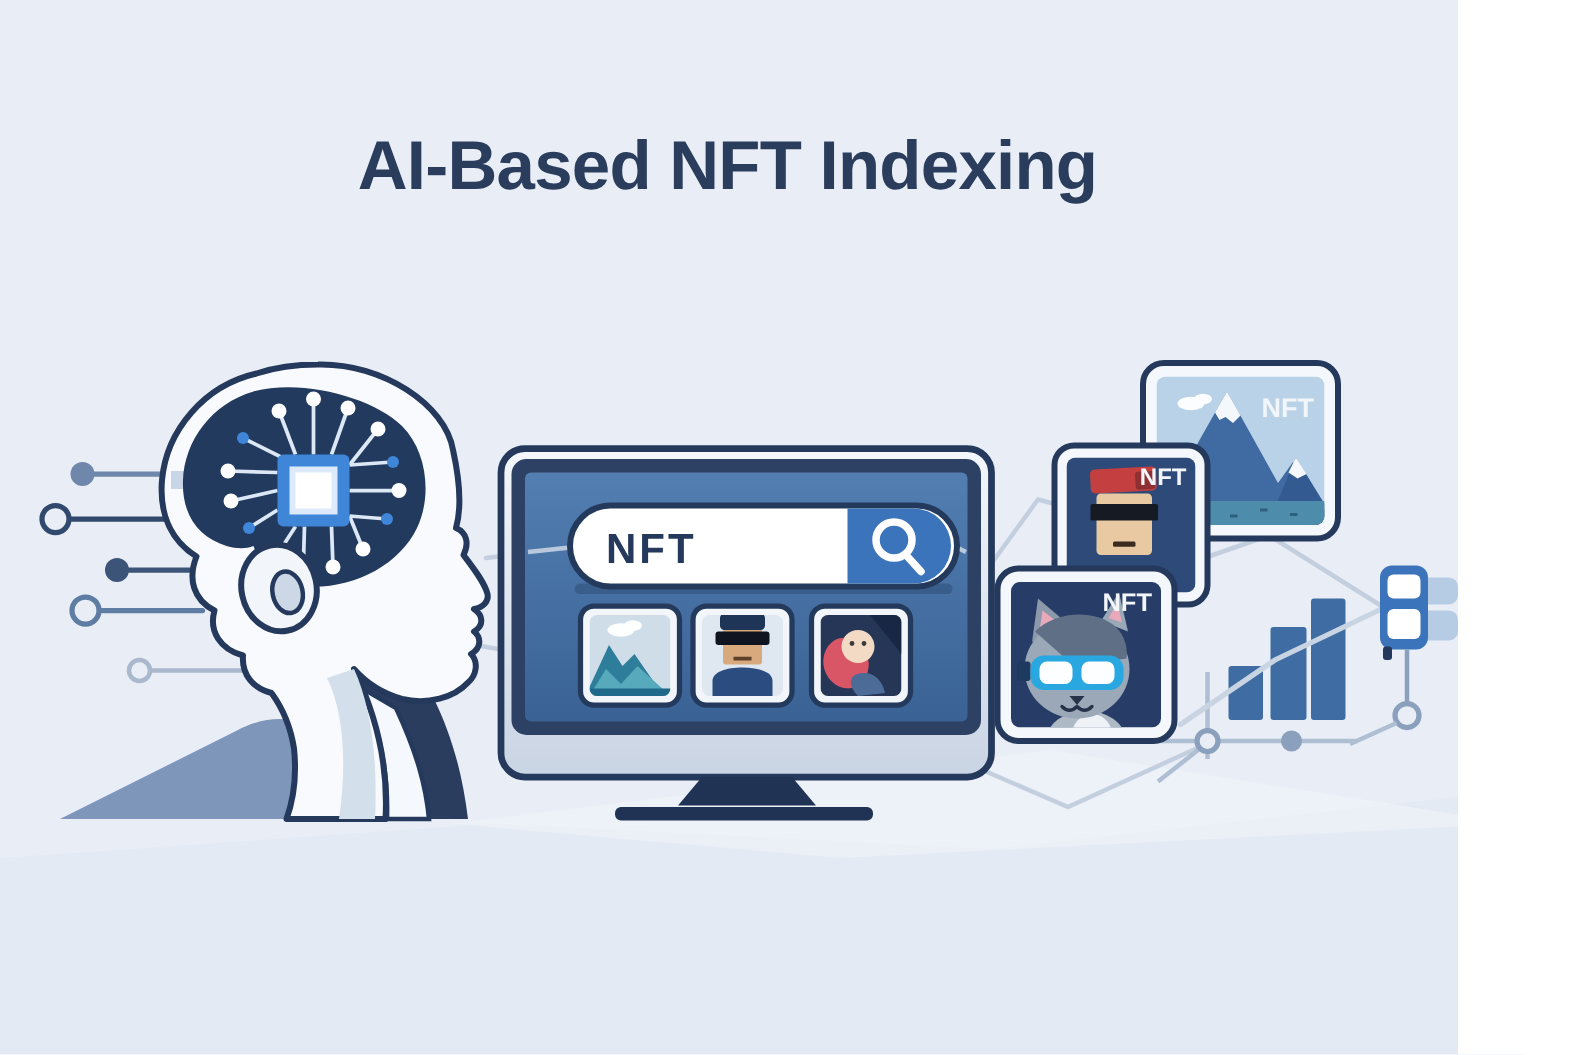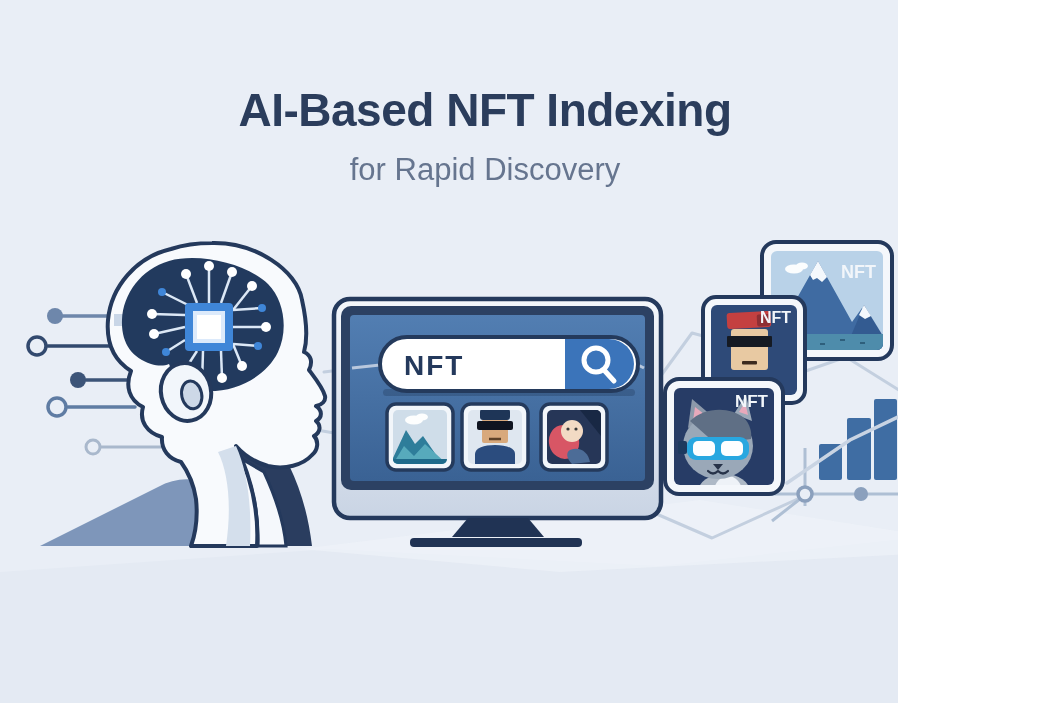--- a/index.html
+++ b/index.html
@@ -1,18 +1,18 @@
 <!DOCTYPE html>
 <html><head>
 <meta charset="utf-8">
 <style>
   html,body{margin:0;padding:0;}
   .canvas{
     position:relative;
-    width:898px;height:703px;
+    width:972px;height:703px;
     background:#e9eef6;
     overflow:hidden;
     font-family:"Liberation Sans", sans-serif;
   }
   .titles{
     position:absolute;left:0;top:0;width:970px;text-align:center;
   }
   .titles h1{
     margin:86px 0 0 0;
     font-size:46px;line-height:1.05;font-weight:bold;
@@ -25,21 +25,20 @@
   svg.scene{position:absolute;left:0;top:0;}
   text{font-family:"Liberation Sans", sans-serif;}
 </style>
 </head>
 <body>
 
 <div class="canvas">
 
   <div class="titles">
     <h1>AI-Based NFT Indexing</h1>
-    <div class="subtitle">for Rapid Discovery</div>
   </div>
 
   <svg class="scene" width="1054" height="703" viewBox="0 0 1054 703">
     <defs>
       <linearGradient id="gscreen" x1="0" y1="0" x2="0" y2="1">
         <stop offset="0" stop-color="#527eb2"></stop>
           <stop offset="1" stop-color="#3a6294"></stop>
       </linearGradient>
       <linearGradient id="gbezel" x1="0" y1="0" x2="0" y2="1">
         <stop offset="0" stop-color="#f4f7fb"></stop>

